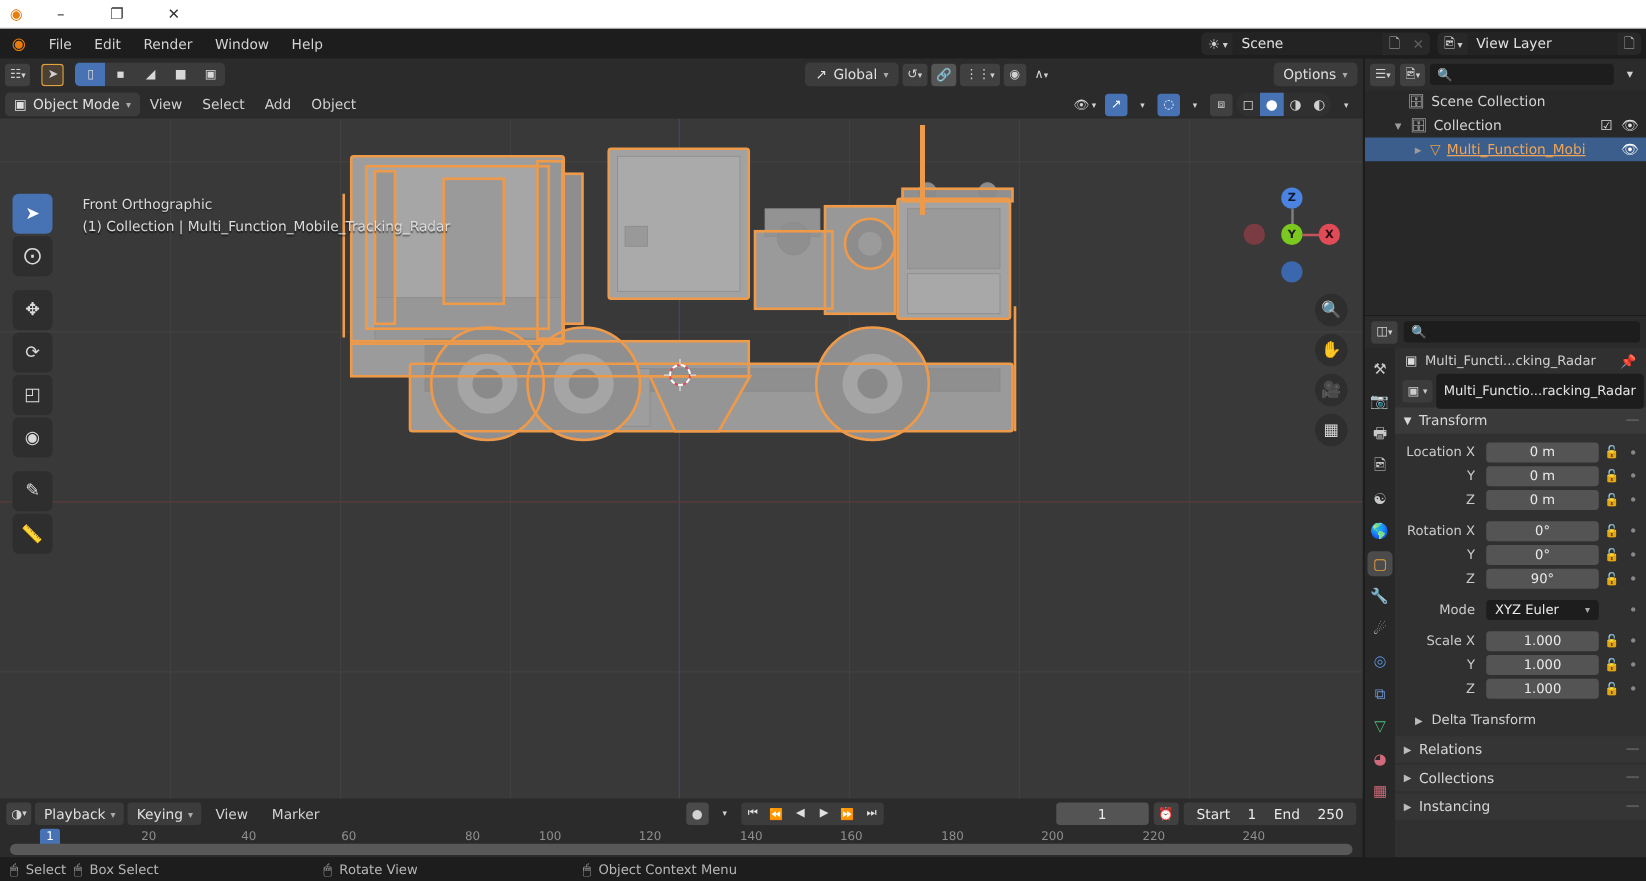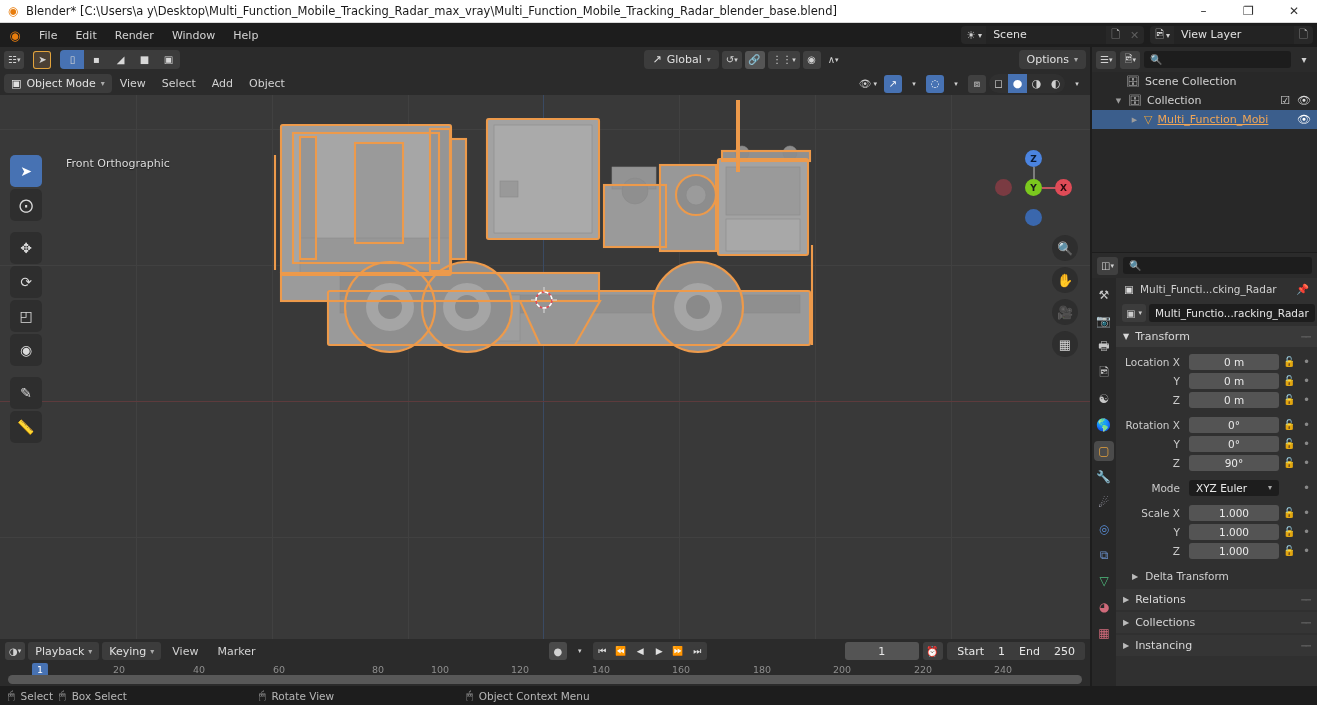--- a/index.html
+++ b/index.html
@@ -229,21 +229,21 @@
   .prtab.on { background: #4b4b4b; }
   .pr-main { flex: 1; overflow: hidden; }
 
   .breadcrumb { height: 22px; display: flex; align-items: center; gap: 6px; padding: 0 8px; font-size: 10.5px; color: #d0d0d0; }
   .pr-idrow { height: 26px; display: flex; align-items: center; gap: 3px; padding: 0 6px; }
   .pr-idicon {
     display:flex; align-items:center; gap:3px; height: 18px; background: #3c3c3c; border-radius: 3px;
     padding: 0 4px; font-size: 10px; color: #ccc;
   }
   .pr-idname {
-    flex: 1; height: 18px; background: #1d1d1d; border-radius: 3px; display: flex; align-items: center;
+    flex: 1; height: 28px; background: #1d1d1d; border-radius: 3px; display: flex; align-items: center;
     padding: 0 6px; font-size: 10.5px; color: #e5e5e5;
   }
 
   .panel-head {
     height: 21px; display: flex; align-items: center; gap: 6px; padding: 0 7px;
     font-size: 11px; color: #d8d8d8; background: #3a3a3a;
   }
   .panel-head.flat { background: #353535; }
   .grip { margin-left: auto; color: #595959; font-size: 9px; letter-spacing: -1px; }
 
@@ -269,21 +269,20 @@
   .mouse-ic { font-size: 11px; color: #c8c8c8; }
   .sb-version { margin-left: auto; color: #a0a0a0; font-size: 10.5px; margin-top: 47px; } .sp120 { width: 120px; }
 </style>
 </head>
 <body>
 
 <div id="app">
 
   <div class="titlebar">
     <div class="tb-logo">◉</div>
-    <div class="tb-title">Blender* [C:\Users\a y\Desktop\Multi_Function_Mobile_Tracking_Radar_max_vray\Multi_Function_Mobile_Tracking_Radar_blender_base.blend]</div>
     <div class="tb-btns">
       <div class="tb-btn">–</div>
       <div class="tb-btn">❐</div>
       <div class="tb-btn">✕</div>
     </div>
   </div>
 
   <div class="topbar">
     <div class="bl-logo">◉</div>
     <div class="menu-item">File</div>
@@ -475,20 +474,21 @@
         <circle cx="13" cy="13" r="8" fill="none" stroke="#e04b57" stroke-width="1.6" stroke-dasharray="4 3"></circle>
         <circle cx="13" cy="13" r="8" fill="none" stroke="#ffffff" stroke-width="1.6" stroke-dasharray="4 3" stroke-dashoffset="4"></circle>
         <line x1="13" y1="0" x2="13" y2="5" stroke="#ddd"></line>
         <line x1="13" y1="21" x2="13" y2="26" stroke="#ddd"></line>
         <line x1="0" y1="13" x2="5" y2="13" stroke="#ddd"></line>
         <line x1="21" y1="13" x2="26" y2="13" stroke="#ddd"></line>
       </svg>
 
       <div class="vp-text">
         <div>Front Orthographic</div>
+        <div>(1) Collection | Multi_Function_Mobile_Tracking_Radar</div>
       </div>
 
       <div class="vp-tools">
         <div class="tool on">➤</div>
         <div class="tool">⨀</div>
         <div class="tool-sep"></div>
         <div class="tool">✥</div>
         <div class="tool">⟳</div>
         <div class="tool">◰</div>
         <div class="tool">◉</div>

